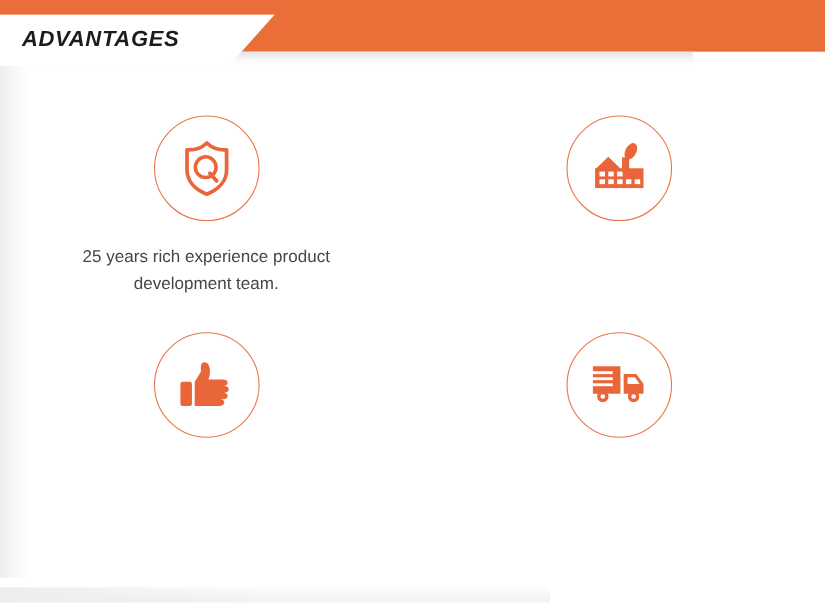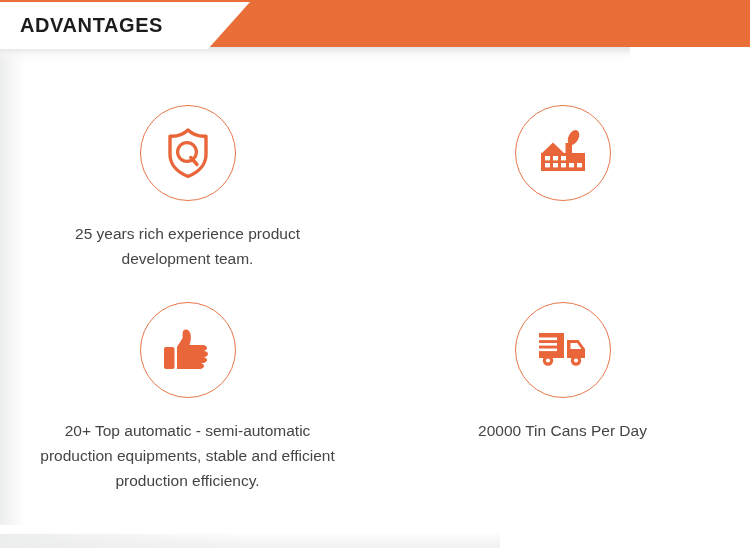--- a/index.html
+++ b/index.html
@@ -57,27 +57,28 @@
   .header-orange {
     position: absolute;
     left: 0; top: 0;
     width: 750px;
     height: 47px;
     background: #e96e38;
   }
   
   .header-tab {
     position: absolute;
-    left: 0; top: 2px;
+    left: 0; top: 13px;
     width: 250px;
     height: 47px;
     background: #ffffff;
     -webkit-clip-path: polygon(0 0, 250px 0, 208px 47px, 0 47px);
     clip-path: polygon(0 0, 250px 0, 208px 47px, 0 47px);
     z-index: 2;
+    font-style: italic;
   }
   .header-title {
     position: absolute;
     left: 20px;
     top: 11px;
     font-size: 20px;
     font-weight: bold;
     letter-spacing: 0.6px;
     color: #1c1c1c;
     line-height: 24px;
@@ -196,38 +197,36 @@
           <rect x="2" y="22" width="10.5" height="22" rx="2" fill="#e8663a"></rect>
 
           <path d="M15 22 L15 44 L38 44 C40.2 44 42 42.6 42 41 C42 39.4 40.2 38 38 38
                    L41 38 C43.2 38 45 36.6 45 35 C45 33.4 43.2 32 41 32
                    L42 32 C44.2 32 46 30.6 46 29 C46 27.4 44.2 26 42 26
                    L41 26 C43.2 26 45 24.6 45 23 C45 21.4 43.2 20 41 20
                    L27.5 20 C28.8 16.5 29.2 13.2 28.6 9.6 C28.1 6.4 26.4 4.4 24 4.4
                    C21.9 4.4 20.6 5.9 20.6 8.4 L20.6 13 L15 22 Z" fill="#e8663a"></path>
         </svg>
       </div>
-      <div class="cell-text">20+ Top automatic - semi-automatic production equipments, stable and efficient production efficiency.</div>
     </div>
 
     <div class="cell cell-4">
       <div class="icon-circle">
         <svg width="52" height="38" viewBox="0 0 52 38" aria-hidden="true">
 
           <path d="M2 2 L27 2 L27 27 L2 27 Z" fill="#e8663a"></path>
           <rect x="0" y="6.5" width="20" height="2.6" fill="#ffffff"></rect>
           <rect x="0" y="12" width="20" height="2.6" fill="#ffffff"></rect>
           <rect x="0" y="17.5" width="20" height="2.6" fill="#ffffff"></rect>
 
           <path d="M30 9 L41.5 9 L48 18 L48 27 L30 27 Z" fill="#e8663a"></path>
           <path d="M33.5 12 L40.2 12 L44.5 18 L33.5 18 Z" fill="#ffffff"></path>
 
           <circle cx="11" cy="29.5" r="5.2" fill="#e8663a"></circle>
           <circle cx="11" cy="29.5" r="2.1" fill="#ffffff"></circle>
           <circle cx="39" cy="29.5" r="5.2" fill="#e8663a"></circle>
           <circle cx="39" cy="29.5" r="2.1" fill="#ffffff"></circle>
         </svg>
       </div>
-      <div class="cell-text">20000 Tin Cans Per Day</div>
     </div>
 
   </div>
 </div>
 
 </body></html>

